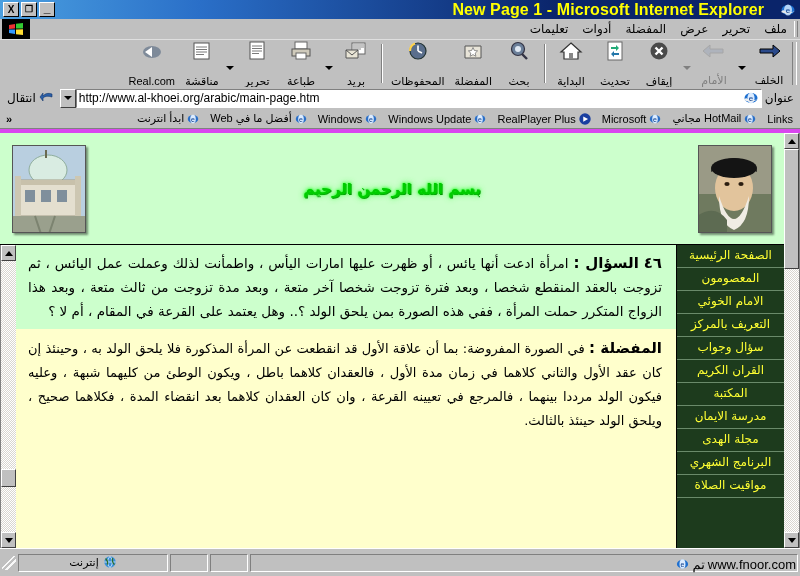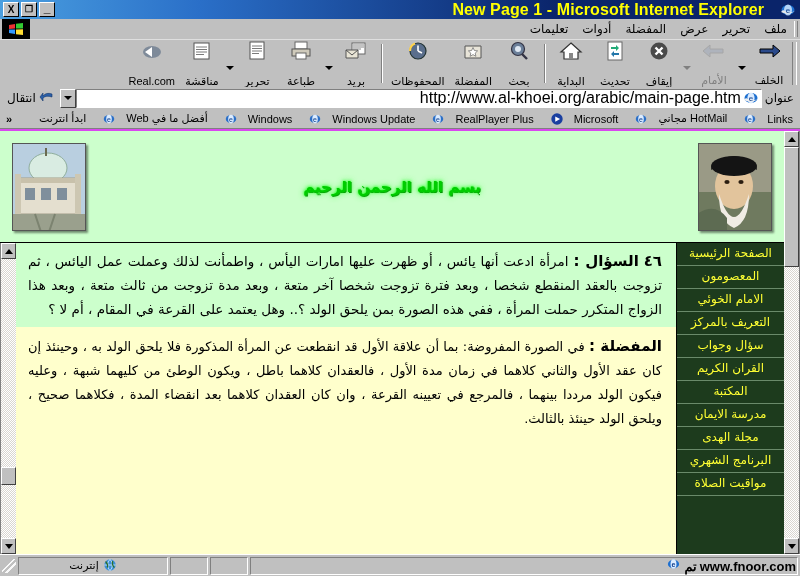--- a/index.html
+++ b/index.html
@@ -143,22 +143,22 @@
     background: #fff;
     border: 1px solid;
     border-color: #808080 #ffffff #ffffff #808080;
     display: flex; align-items: center; direction: rtl;
     padding: 0 2px;
     overflow: hidden;
   }
   .addr-ie-ico { width: 16px; height: 16px; flex: none; }
   .addr-url {
     flex: 1 1 auto;
-    direction: ltr; text-align: right;
-    font-size: 16px; color: #000;
+    direction: ltr; text-align: left;
+    font-size: 12px; color: #000;
     white-space: nowrap; overflow: hidden;
     padding-right: 2px;
     font-family: "Liberation Sans", sans-serif;
   }
   .addr-drop {
     width: 16px; height: 19px; flex: none;
     background: #c0c0c0;
     border: 1px solid; border-color: #ffffff #404040 #404040 #ffffff;
     display: flex; align-items: center; justify-content: center;
     margin-left: 1px;
@@ -173,35 +173,35 @@
 
   
   .linksbar {
     height: 20px; background: #c0c0c0;
     display: flex; direction: rtl; align-items: center;
     flex: none;
     border-bottom: 1px solid #808080;
     padding: 0 2px;
   }
   .lnk {
-    display: flex; align-items: center; gap: 16px;
+    display: flex; align-items: center; gap: 2px;
     font-size: 11px; color: #000;
     padding: 1px 5px; white-space: nowrap;
     cursor: default;
   }
   .lnk-ico { width: 14px; height: 14px; flex: none; }
   .chev { font-size: 11px; font-weight: bold; padding: 0 4px; margin-right:auto;}
 
   
   .pagewrap {
     flex: 1 1 auto;
     position: relative;
     display: flex; direction: rtl;
     background: #3b82f6;
-    border-top: 2px solid #d946ef;
+    border-top: 4px solid #d946ef;
     overflow: hidden;
   }
   .pagecontent {
     flex: 1 1 auto;
     display: flex; flex-direction: column;
     overflow: hidden;
     position: relative;
   }
 
   
@@ -323,21 +323,21 @@
   .sb-track { flex: 1 1 auto; background: repeating-conic-gradient(#d9d6d0 0% 25%, #ffffff 0% 50%) 0 0/2px 2px; position: relative; }
   .sb-thumb {
     position: absolute; left: 0; right: 0; height: 18px;
     background: #c0c0c0;
     border: 1px solid; border-color: #ffffff #404040 #404040 #ffffff;
   }
   .outer-sb { border-left: 0; border-right: 1px solid #808080; }
 
   
   .statusbar {
-    height: 22px; background: #c0c0c0;
+    height: 28px; background: #c0c0c0;
     display: flex; direction: rtl; align-items: center;
     flex: none;
     border-top: 1px solid #ffffff;
     padding: 1px 2px;
     gap: 2px;
   }
   .st-pane {
     height: 18px;
     border: 1px solid; border-color: #808080 #ffffff #ffffff #808080;
     display: flex; align-items: center;
@@ -351,25 +351,24 @@
   .st-grip {
     width: 14px; height: 14px; flex:none;
     background:
       linear-gradient(135deg, transparent 40%, #fff 40%, #fff 48%, transparent 48%),
       linear-gradient(135deg, transparent 60%, #fff 60%, #fff 68%, transparent 68%);
     opacity:.9;
   }
   .fnoor {
     position: absolute; right: 4px; bottom: 2px;
     font-size: 13px; color: #000;
-    display: flex; align-items: flex-end; gap: 3px;
+    display: flex; align-items: flex-start; gap: 3px;
     direction: ltr;
     font-family: "Liberation Sans", sans-serif;
     z-index: 5;
-    font-weight: bold;
   }
   .statuswrap { position: relative; }
 </style>
 </head>
 <body>
 
 <div class="win">
 
   <div class="titlebar">
     <span class="title-ie-icon">

